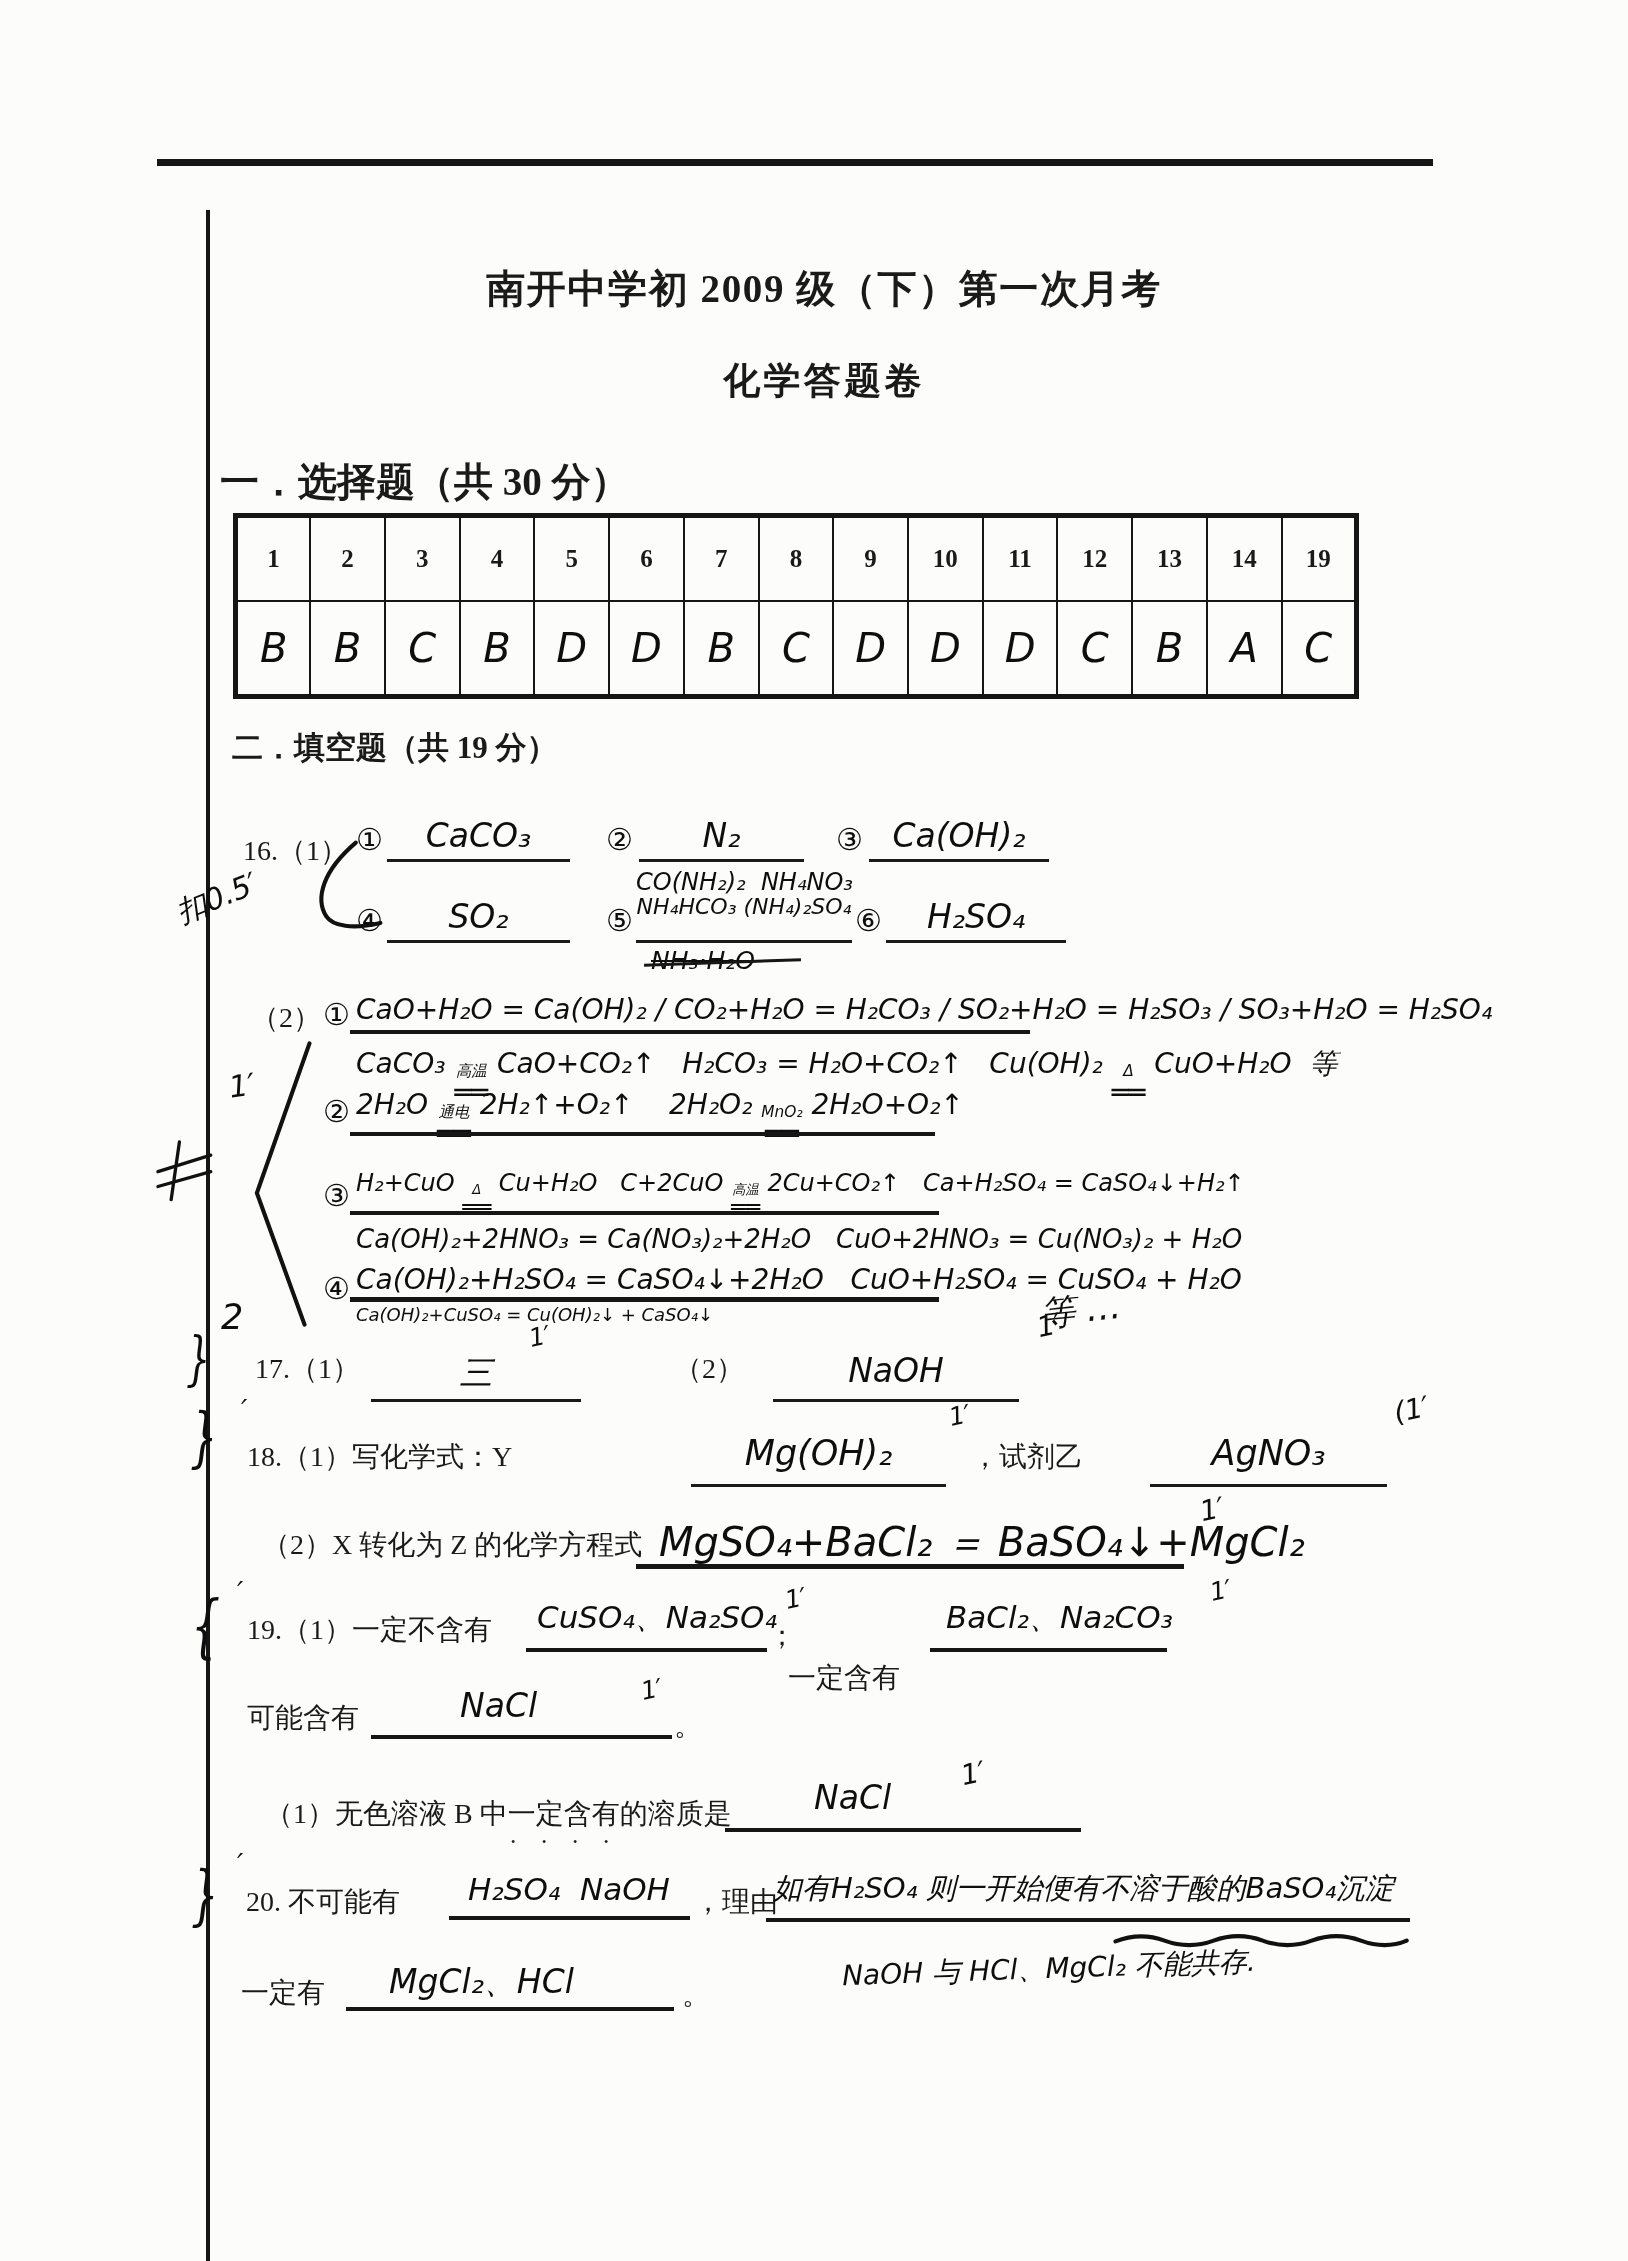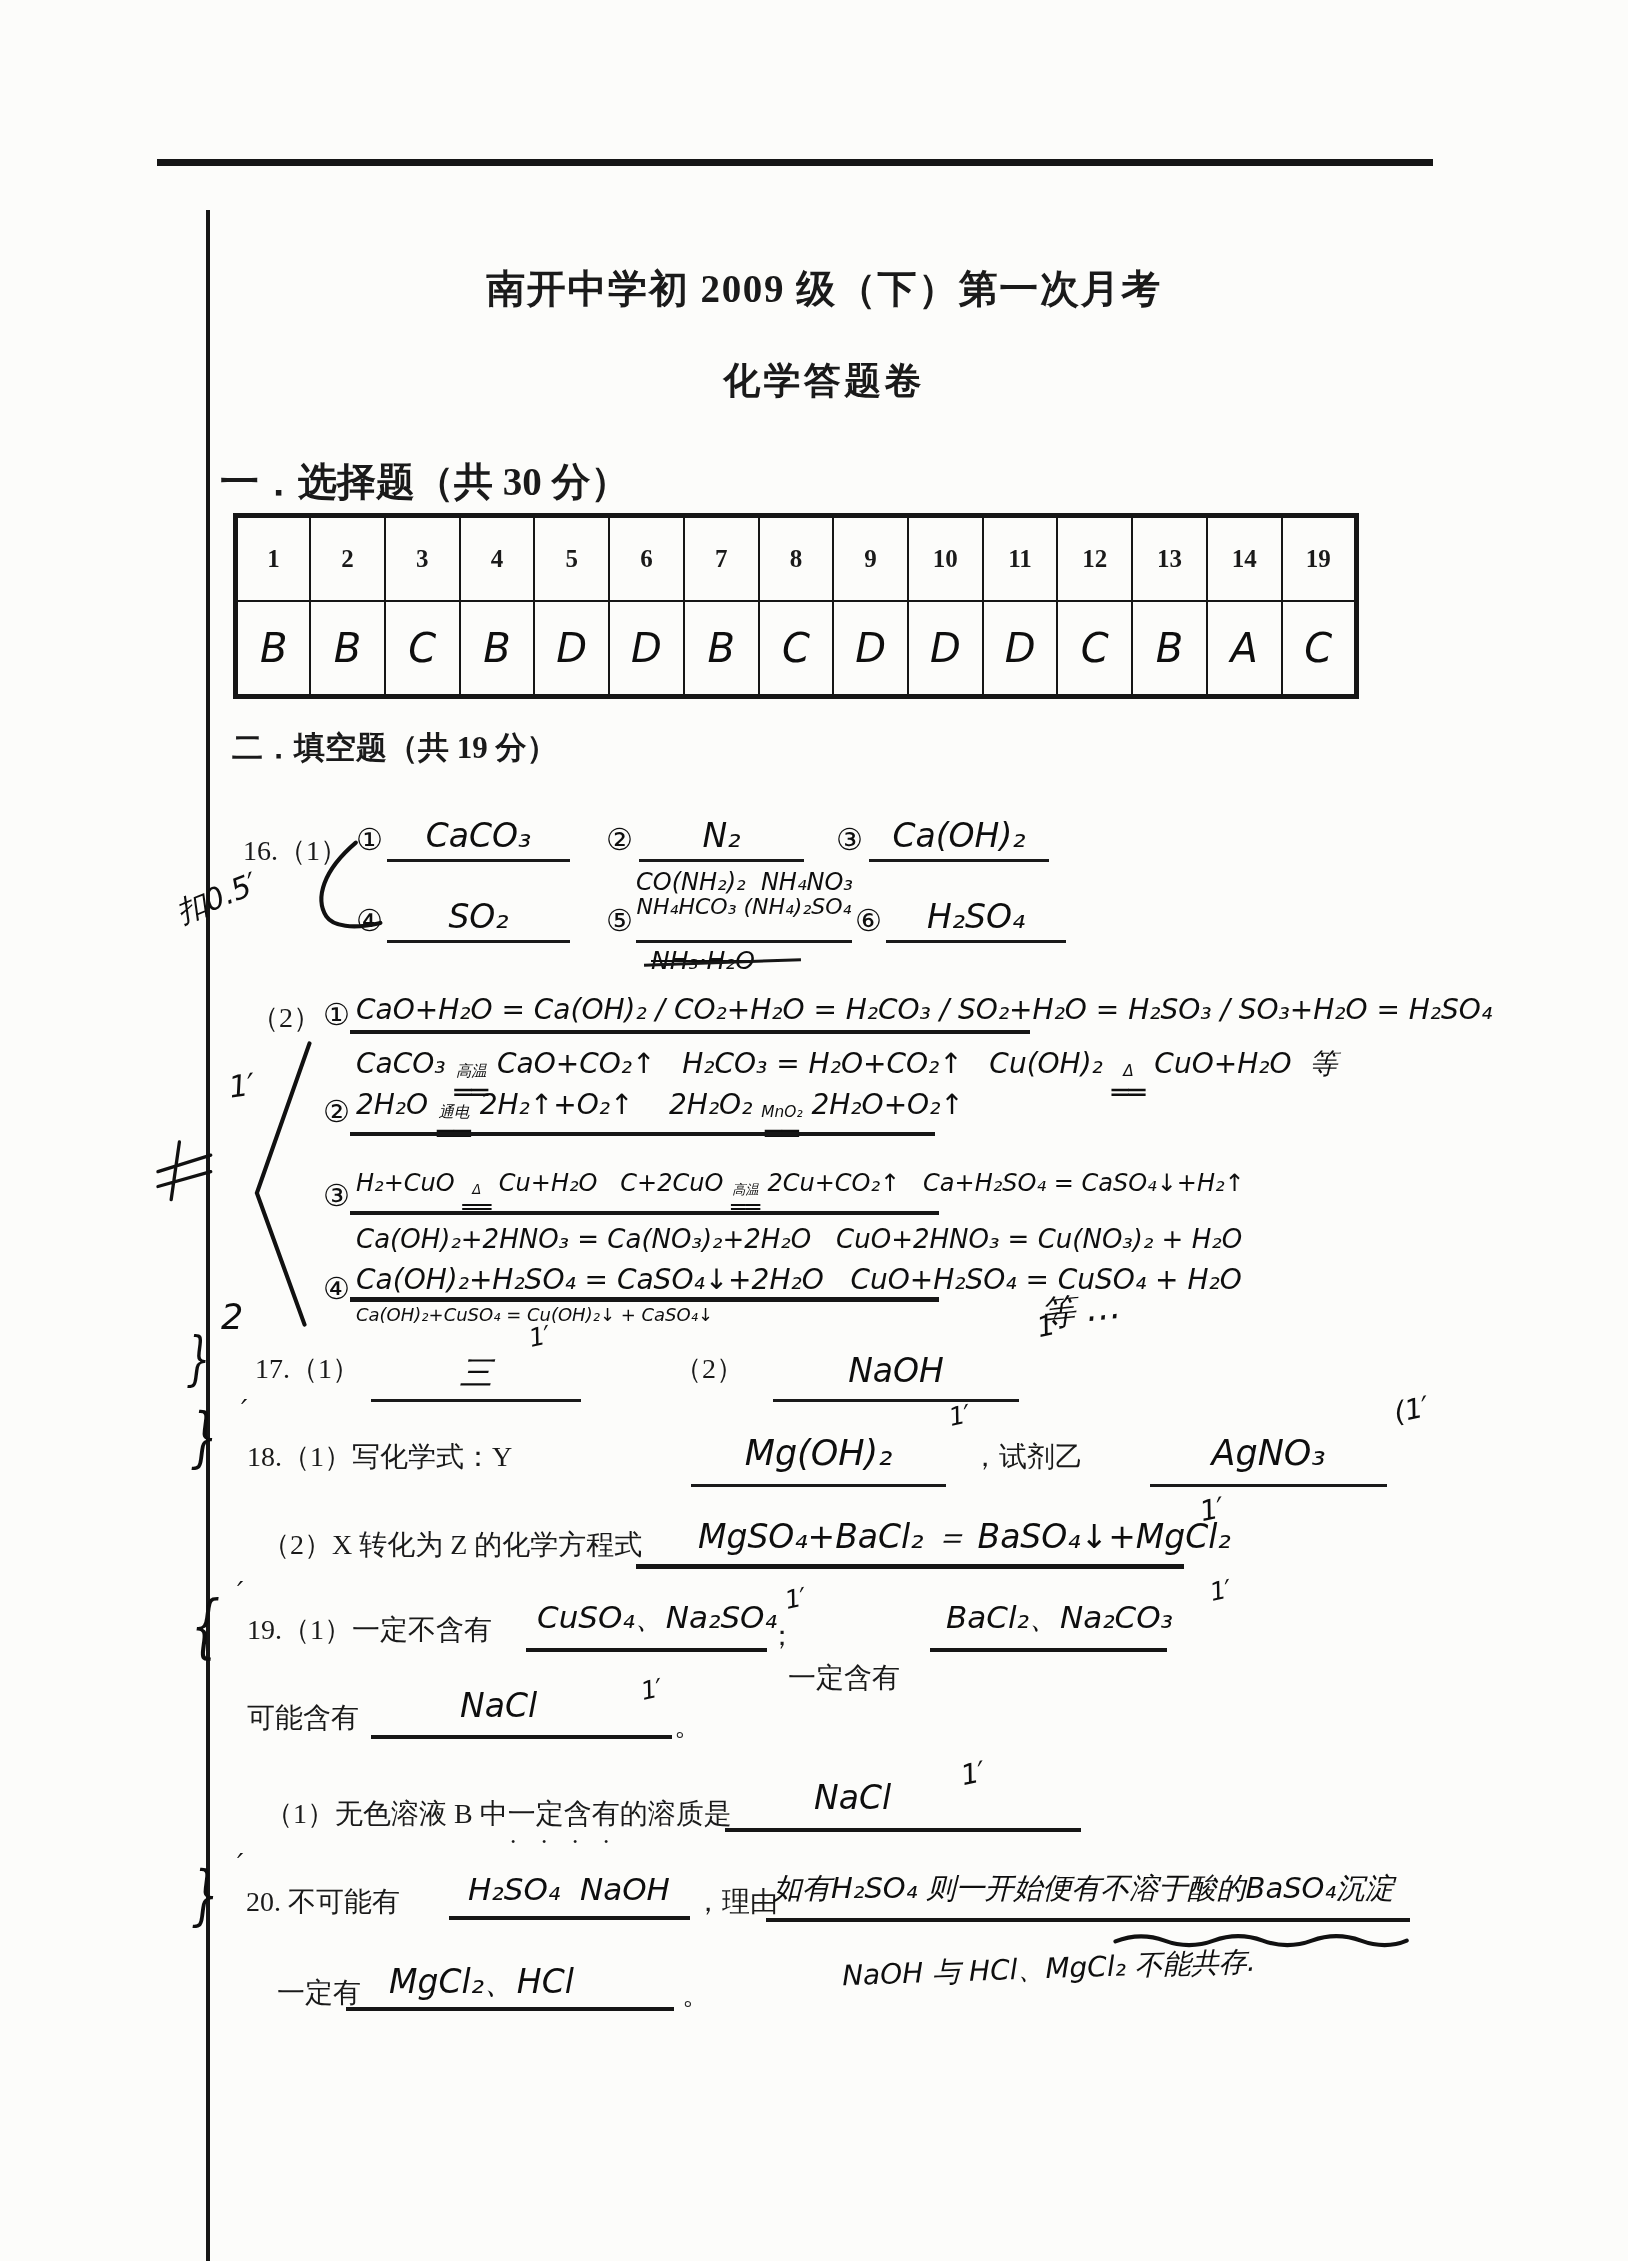--- a/index.html
+++ b/index.html
@@ -155,21 +155,21 @@
   <div class="abs print" style="left:247px;top:1438px;font-size:28px;">18.（1）写化学式：Y</div>
   <div class="blank" style="left:691px;top:1438px;width:255px;height:46px;">
     <span class="hw ans" style="font-size:35px;">Mg(OH)₂</span></div>
   <span class="abs hw tick" style="left:949px;top:1401px;">1′</span>
   <div class="abs print" style="left:971px;top:1438px;font-size:28px;">，试剂乙</div>
   <div class="blank" style="left:1150px;top:1438px;width:237px;height:46px;">
     <span class="hw ans" style="font-size:35px;">AgNO₃</span></div>
   <span class="abs hw tick" style="left:1394px;top:1393px;font-size:28px;">(1′</span>
 
   <div class="abs print" style="left:262px;top:1526px;font-size:28px;">（2）X 转化为 Z 的化学方程式</div>
-  <div class="abs hw" style="left:659px;top:1515px;font-size:33px;margin-left:39px;">MgSO₄+BaCl₂ ＝ BaSO₄↓+MgCl₂</div>
+  <div class="abs hw" style="left:659px;top:1515px;font-size:40px;">MgSO₄+BaCl₂ ＝ BaSO₄↓+MgCl₂</div>
   <div class="rule" style="left:636px;top:1564px;width:548px;height:5px;"></div>
   <span class="abs hw tick" style="left:1200px;top:1493px;font-size:28px;">1′</span>
 
   <span class="abs hw brace" style="left:191px;top:1599px;font-size:46px;">{</span>
   <span class="abs hw" style="left:237px;top:1576px;font-size:28px;">′</span>
   <div class="abs print" style="left:247px;top:1611px;font-size:28px;">19.（1）一定不含有</div>
   <div class="abs hw" style="left:537px;top:1597px;font-size:31px;">CuSO₄、Na₂SO₄</div>
   <div class="rule" style="left:526px;top:1648px;width:241px;height:4.1px;"></div>
   <span class="abs print" style="left:768px;top:1617px;font-size:28px;">；</span>
   <span class="abs hw tick" style="left:785px;top:1584px;">1′</span>
@@ -195,19 +195,19 @@
   <div class="abs print" style="left:246px;top:1883px;font-size:28px;">20. 不可能有</div>
   <div class="abs hw" style="left:468px;top:1871px;font-size:31px;">H₂SO₄  NaOH</div>
   <div class="rule" style="left:449px;top:1916px;width:241px;height:4.1px;"></div>
   <div class="abs print" style="left:694px;top:1883px;font-size:28px;">，理由</div>
   <div class="abs hw" style="left:773px;top:1869px;font-size:29px;">如有H₂SO₄ 则一开始便有不溶于酸的BaSO₄沉淀</div>
   <div class="rule" style="left:766px;top:1918px;width:644px;height:4.1px;"></div>
   <svg class="mark" style="left:1111px;top:1930px;" width="301" height="18" viewBox="0 0 365 22">
     <path d="M4 14 Q 34 2 64 13 T 124 13 T 184 13 T 244 13 T 304 13 T 360 13" fill="none" stroke="#111" stroke-width="5" stroke-linecap="round"></path>
   </svg>
   <div class="abs hw" style="left:842px;top:1950px;font-size:28px;transform:rotate(-2deg);">NaOH 与 HCl、MgCl₂ 不能共存.</div>
-  <div class="abs print" style="left:241px;top:1974px;font-size:28px;margin-left:36px;">一定有</div>
+  <div class="abs print" style="left:241px;top:1974px;font-size:28px;">一定有</div>
   <div class="abs hw" style="left:389px;top:1960px;font-size:33px;">MgCl₂、HCl</div>
   <div class="rule" style="left:346px;top:2007px;width:328px;height:4.1px;"></div>
   <span class="abs print" style="left:682px;top:1976px;font-size:28px;">。</span>
 
 </div>
 
 
 </body></html>

